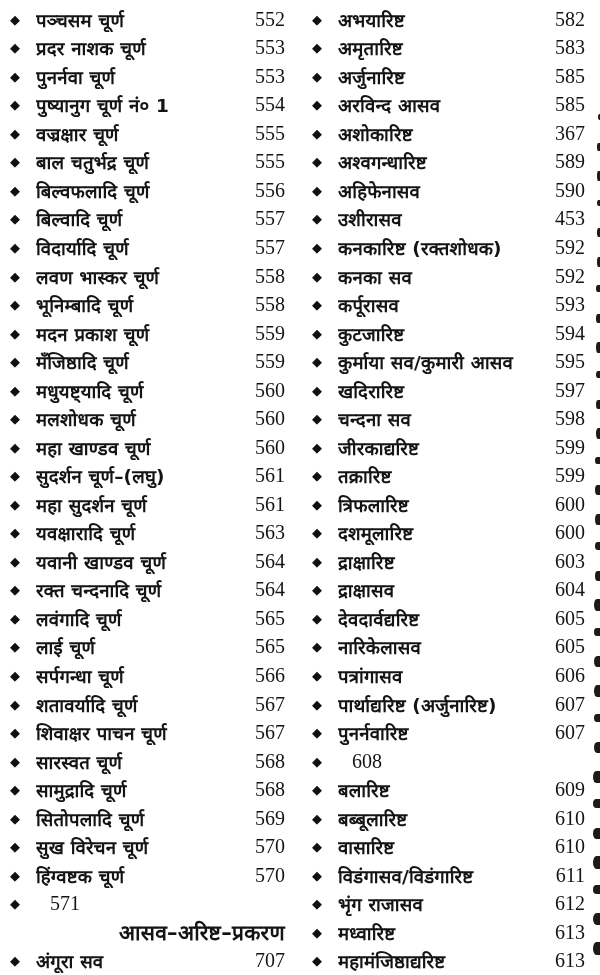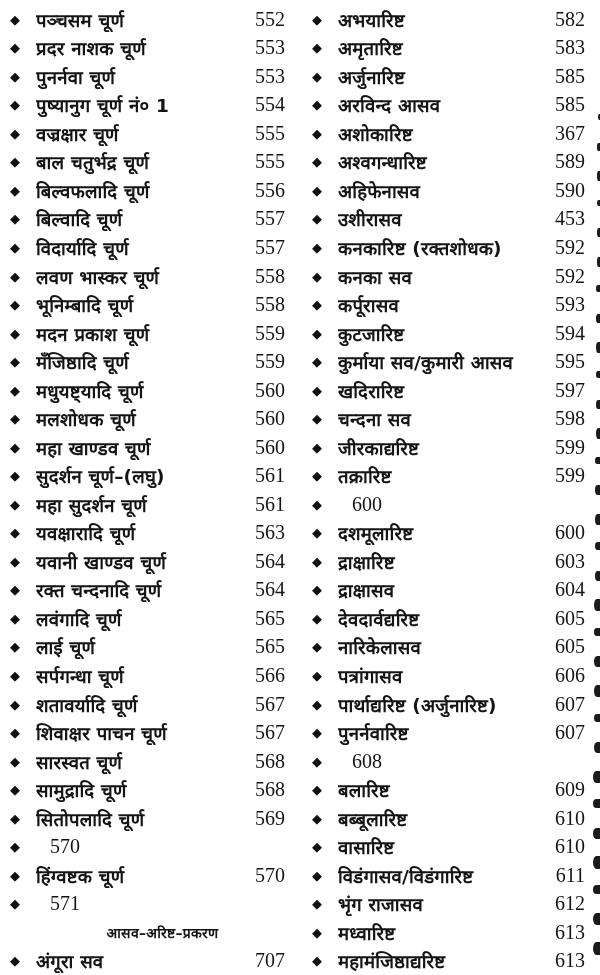--- a/index.html
+++ b/index.html
@@ -51,24 +51,24 @@
     flex: 0 0 44px;
     text-align: right;
     font-family: "Liberation Serif", serif;
     font-size: 20px;
     font-weight: 400;
   }
   .header-row {
     justify-content: center;
   }
   .section-header {
-    font-size: 14px;
+    font-size: 21px;
     font-weight: 700;
     letter-spacing: 0.3px;
-    text-align: center;
+    text-align: right;
     width: 100%;
     padding-left: 30px;
     box-sizing: border-box;
   }
   .edge-artifact {
     position: absolute;
     right: 0;
     background: #1b1b1b;
     border-radius: 60% 0 0 60%;
   }
@@ -218,20 +218,21 @@
         <span class="label">सामुद्रादि चूर्ण</span>
         <span class="pagenum">568</span>
       </div>
       <div class="row">
         <span class="bullet">◆</span>
         <span class="label">सितोपलादि चूर्ण</span>
         <span class="pagenum">569</span>
       </div>
       <div class="row">
         <span class="bullet">◆</span>
+        <span class="label">सुख विरेचन चूर्ण</span>
         <span class="pagenum">570</span>
       </div>
       <div class="row">
         <span class="bullet">◆</span>
         <span class="label">हिंग्वष्टक चूर्ण</span>
         <span class="pagenum">570</span>
       </div>
       <div class="row">
         <span class="bullet">◆</span>
         <span class="pagenum">571</span>
@@ -326,20 +327,21 @@
         <span class="label">जीरकाद्यरिष्ट</span>
         <span class="pagenum">599</span>
       </div>
       <div class="row">
         <span class="bullet">◆</span>
         <span class="label">तक्रारिष्ट</span>
         <span class="pagenum">599</span>
       </div>
       <div class="row">
         <span class="bullet">◆</span>
+        <span class="label">त्रिफलारिष्ट</span>
         <span class="pagenum">600</span>
       </div>
       <div class="row">
         <span class="bullet">◆</span>
         <span class="label">दशमूलारिष्ट</span>
         <span class="pagenum">600</span>
       </div>
       <div class="row">
         <span class="bullet">◆</span>
         <span class="label">द्राक्षारिष्ट</span>

